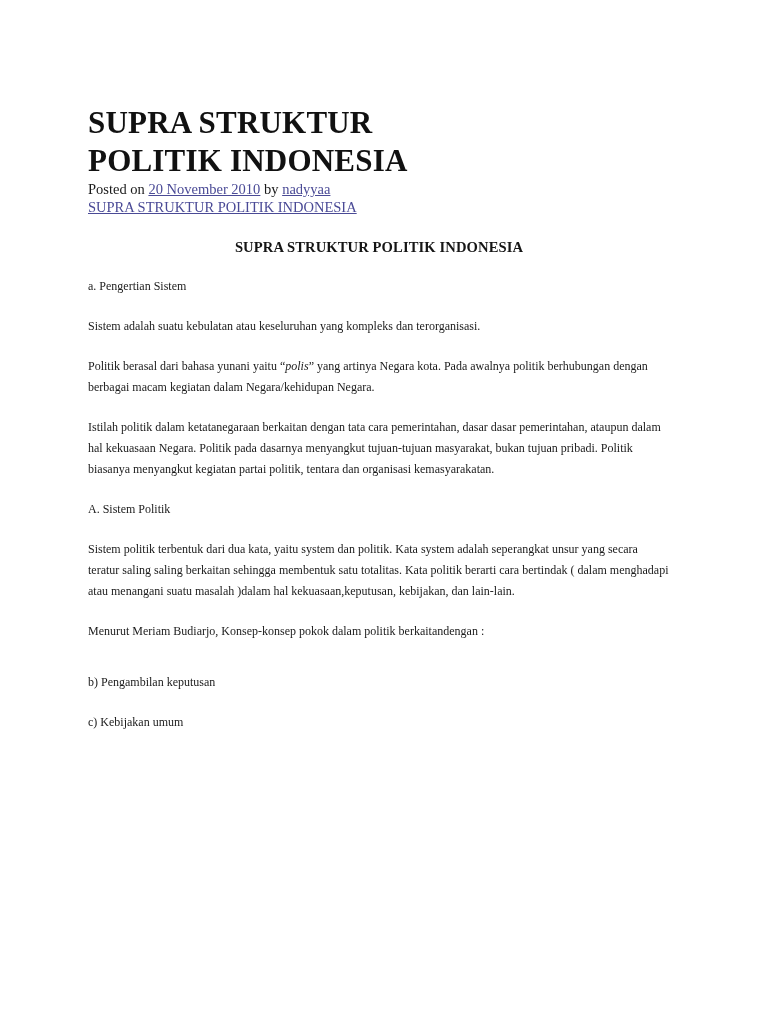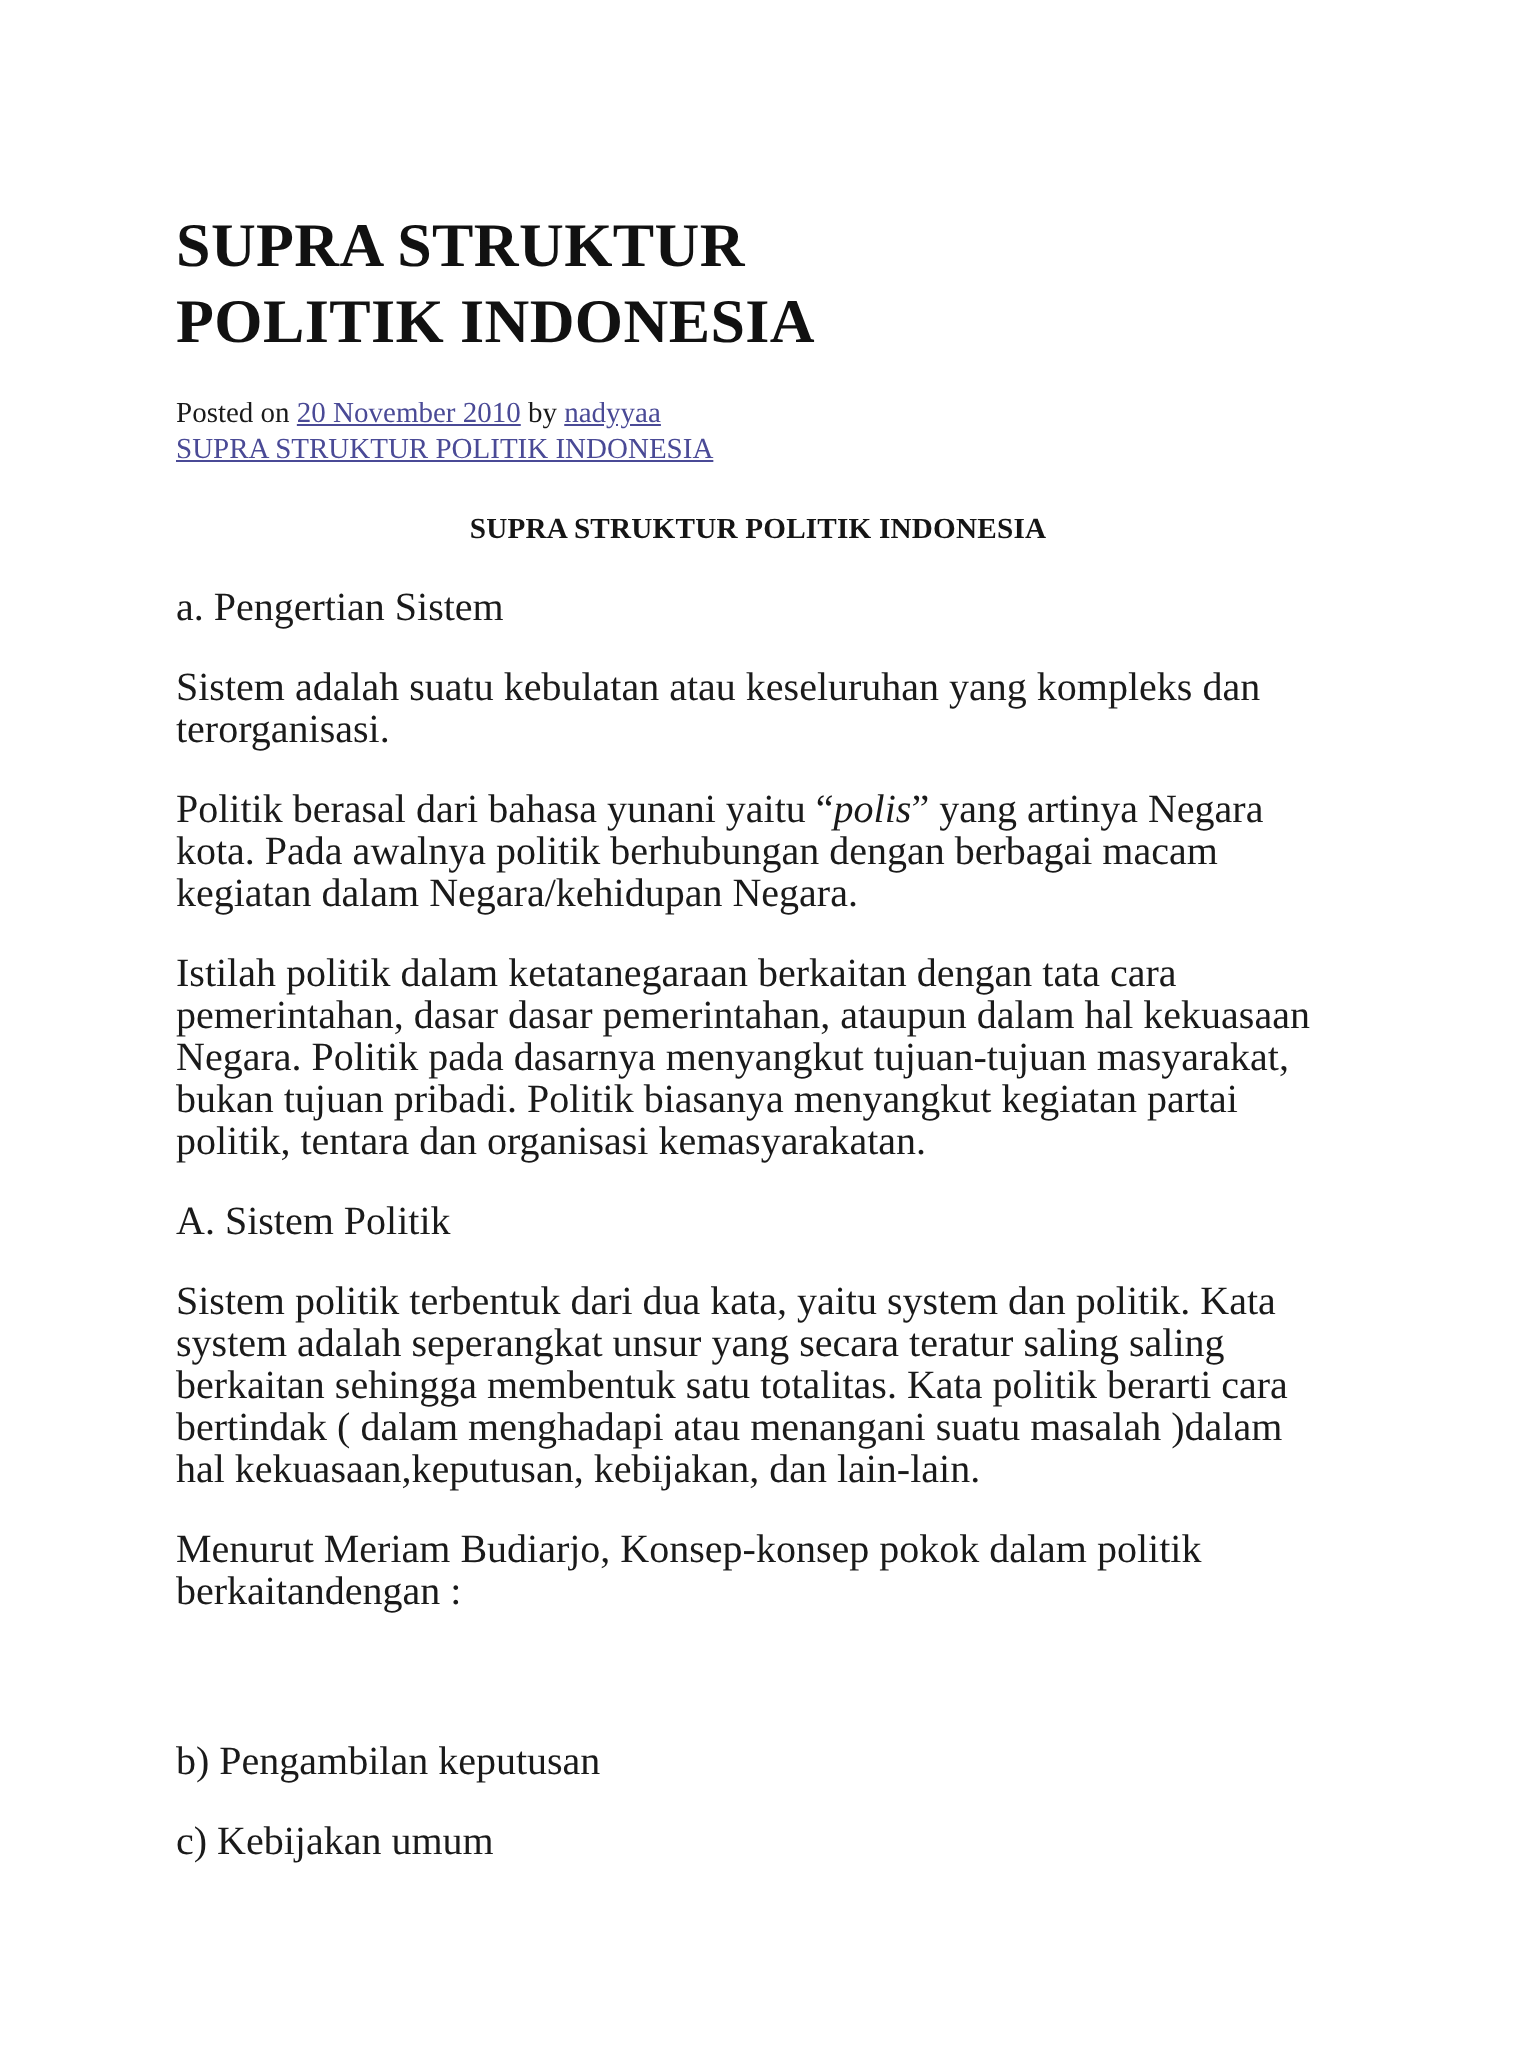--- a/index.html
+++ b/index.html
@@ -44,21 +44,20 @@
     margin: 0 0 0 0;
     white-space: pre-line;
   }
 
   
   .post-meta {
     font-family: "Liberation Serif", "DejaVu Serif", serif;
     font-size: 14.5px;
     line-height: 18px;
     color: #1a1a1a;
-    margin-top: 18px;
   }
   .post-meta a,
   .meta-link {
     color: #4a4a96;
     text-decoration: underline;
     text-underline-offset: 1px;
     cursor: pointer;
   }
   .meta-permalink {
     display: block;
@@ -85,29 +84,29 @@
   
   .body-text {
     margin-top: 20px;
     font-size: 14.6px;
     line-height: 21px;
     color: #1a1a1a;
     text-align: left;
   }
   p.para {
     margin: 0 0 19px 0;
-    font-size: 20px;
+    font-size: 12px;
     line-height: 21px;
     white-space: pre-line;
   }
   p.para.tight {
     margin-bottom: 0;
   }
   p.para.gap-lg {
-    margin-bottom: 64px;
+    margin-bottom: 30px;
   }
   .italic-term {
     font-style: italic;
   }
 </style>
 </head>
 <body>
 
 <div class="page">
   <div class="content">

